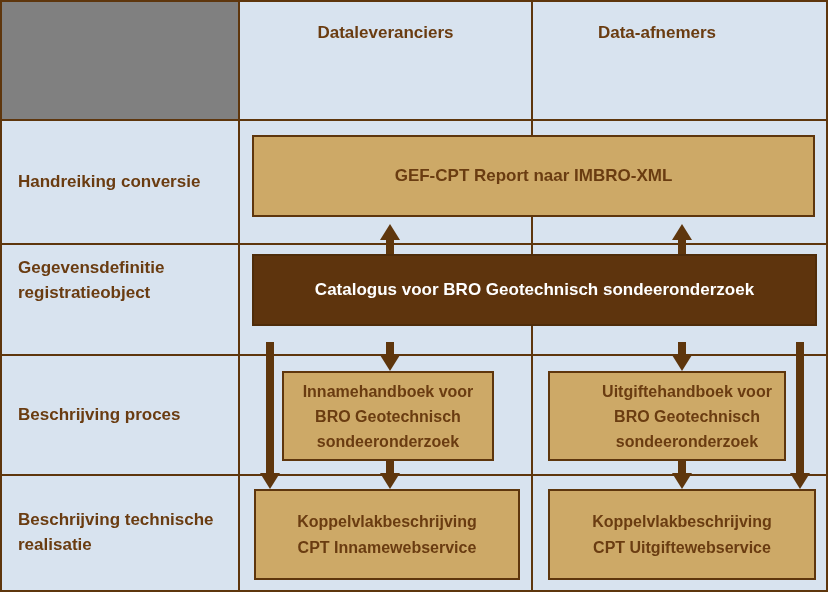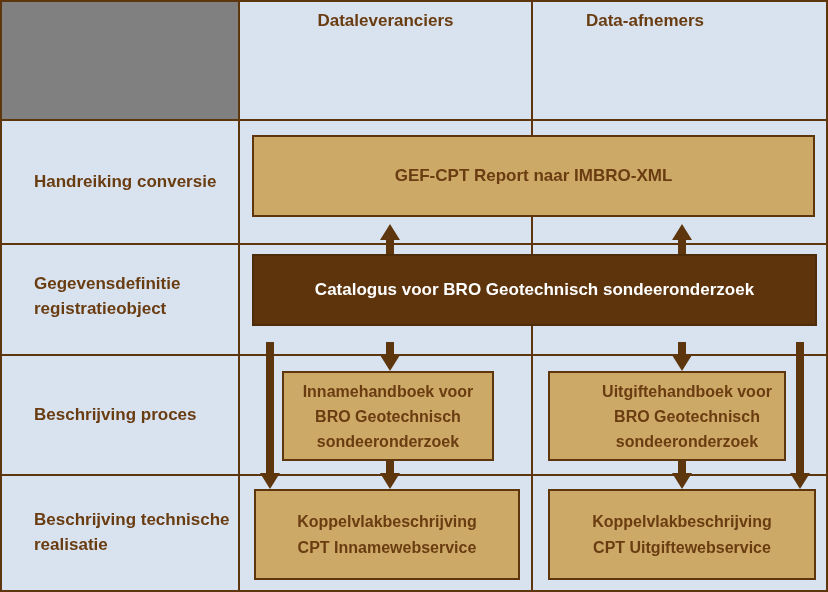--- a/index.html
+++ b/index.html
@@ -28,28 +28,28 @@
   }
   .vline {
     position: absolute; top: 0; height: 592px; width: 2px;
     background: #5e360d; z-index: 2;
   }
 
   
   .col-header {
     position: absolute; top: 0; height: 116px;
     display: flex; justify-content: center; align-items: flex-start;
-    padding-top: 9px;
+    padding-top: 21px;
     font-size: 17px; font-weight: bold; color: #6a3c11;
     white-space: pre; z-index: 2;
   }
   .row-label {
     position: absolute; left: 0; width: 234px;
     display: flex; align-items: center;
-    padding-left: 32px;
+    padding-left: 16px;
     font-size: 17px; font-weight: bold; color: #6a3c11;
     line-height: 1.45; white-space: pre; z-index: 2;
   }
 
   
   .box {
     position: absolute;
     display: flex; justify-content: center; align-items: center;
     text-align: center;
     font-weight: bold; white-space: pre;
@@ -91,24 +91,24 @@
 
   <div class="gray-cell"></div>
   <div class="hline" style="top:117px;"></div>
   <div class="hline" style="top:241px;"></div>
   <div class="hline" style="top:352px;"></div>
   <div class="hline" style="top:472px;"></div>
   <div class="vline" style="left:236px;"></div>
   <div class="vline" style="left:529px;"></div>
 
   <div class="col-header" style="left:238px; width:291px;">Dataleveranciers</div>
-  <div class="col-header" style="left:525px; width:236px;">Data-afnemers</div>
+  <div class="col-header" style="left:537px; width:236px;">Data-afnemers</div>
 
   <div class="row-label" style="top:119px; height:122px;">Handreiking conversie</div>
-  <div class="row-label" style="top:247px; height:96px;">Gegevensdefinitie
+  <div class="row-label" style="top:231px; height:96px;">Gegevensdefinitie
 registratieobject</div>
   <div class="row-label" style="top:474px; height:114px;">Beschrijving technische
 realisatie</div>
   <div class="row-label" style="top:354px; height:118px;">Beschrijving proces</div>
 
   <div class="box tan" id="box-gef">GEF-CPT Report naar IMBRO-XML</div>
 
   <div class="box dark" id="box-catalogus">Catalogus voor BRO Geotechnisch sondeeronderzoek</div>
 
   <div class="box tan" id="box-inname-hb">Innamehandboek voor

